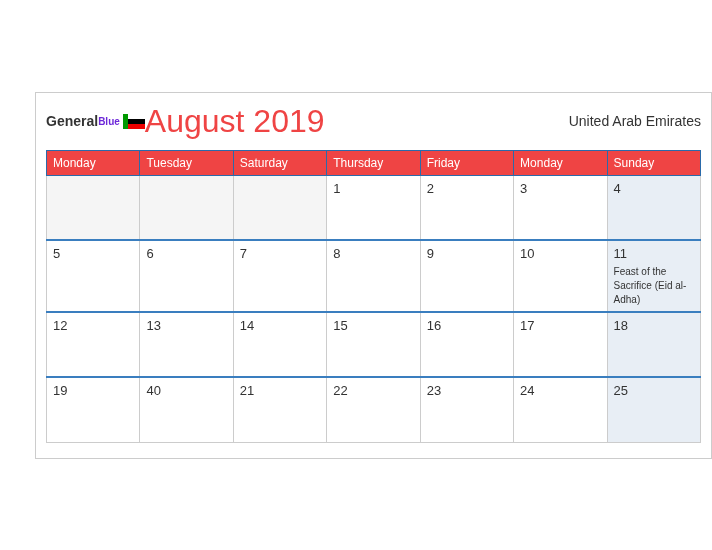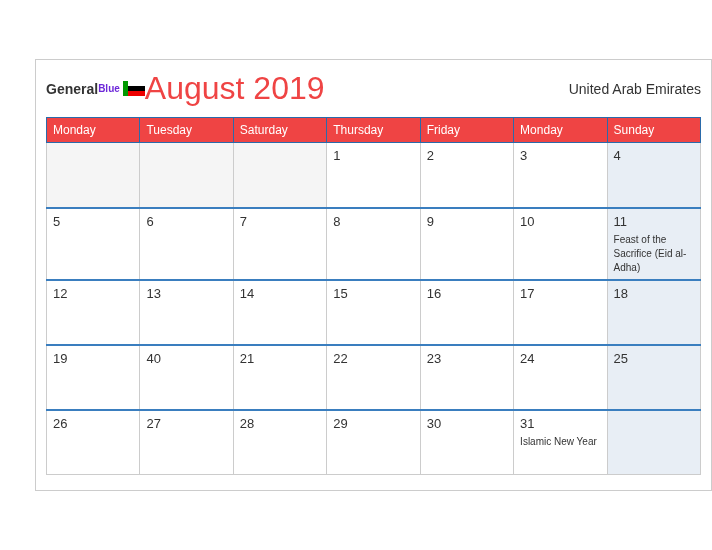--- a/index.html
+++ b/index.html
@@ -214,34 +214,15 @@
           <td>
             <span class="day-num">23</span>
           </td>
           <td>
             <span class="day-num">24</span>
           </td>
           <td class="sunday-col">
             <span class="day-num">25</span>
           </td>
         </tr>
-        <tr>
-          <td>
-            <span class="day-num">26</span>
-          </td>
-          <td>
-            <span class="day-num">27</span>
-          </td>
-          <td>
-            <span class="day-num">28</span>
-          </td>
-          <td>
-            <span class="day-num">29</span>
-          </td>
-          <td>
-            <span class="day-num">30</span>
-          </td>
-          <td><span class="day-num">31</span><span class="event-text">Islamic New Year</span></td>
-          <td class="empty sunday-col"></td>
-        </tr>
       </tbody>
   </table>
 </div>
 
 </body></html>

